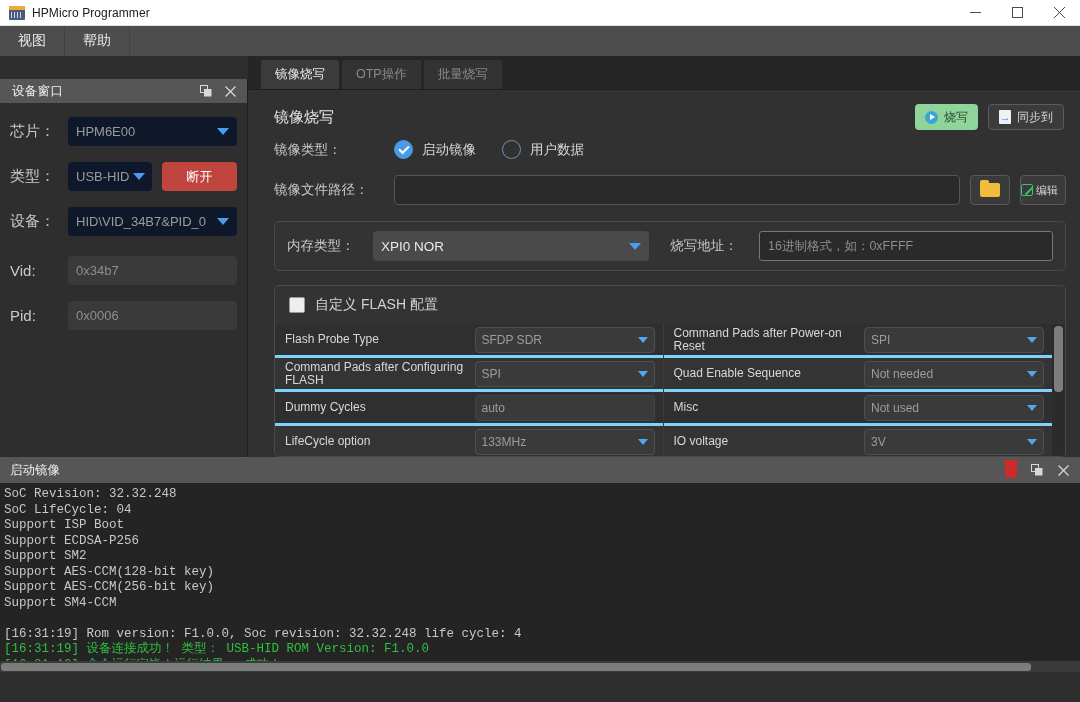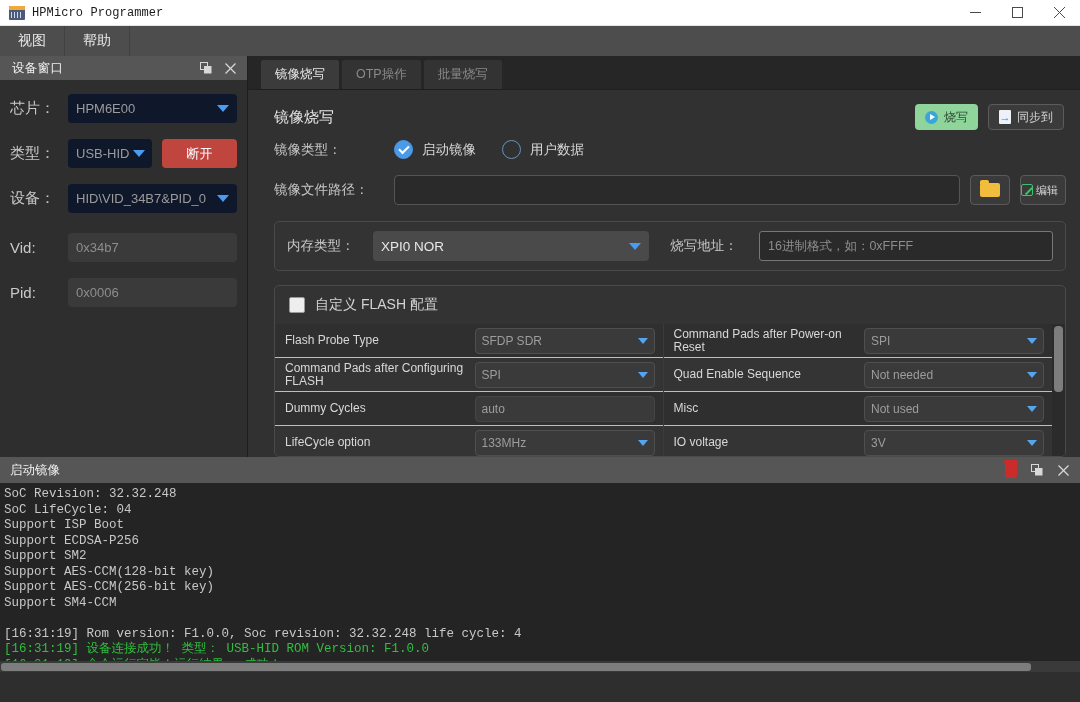--- a/index.html
+++ b/index.html
@@ -15,21 +15,20 @@
     background: #2e2e2e;
     display: flex; flex-direction: column;
   }
 
   
   .titlebar {
     height: 23px; background: #ffffff;
     display: flex; align-items: center;
     flex: 0 0 26px;
     border-bottom: 1px solid #e5e5e5;
-    font-family: Liberation Mono, monospace;
   }
   .titlebar .app-icon {
     width: 16px; height: 14px; margin-left: 9px; margin-right: 7px;
     position: relative; border-radius: 1px;
     background: #4a5a78;
     overflow: hidden;
   }
   .titlebar .app-icon::before {
     content: ""; position: absolute; left: 0; top: 0; right: 0; height: 4px;
     background: #f0a93b;
@@ -61,20 +60,21 @@
 
   
   .body-split { flex: 1 1 auto; display: flex; min-height: 0; }
 
   
   .left-col {
     width: 248px; flex: 0 0 248px;
     background: #2e2e2e;
     display: flex; flex-direction: column;
     border-right: 1px solid #1e1e1e;
+    margin-top: 23px;
   }
   .dock-header {
     height: 24px; flex: 0 0 24px;
     background: #565656;
     display: flex; align-items: center;
     padding: 0 6px 0 12px;
   }
   .dock-title { font-size: 12.5px; color: #f0f0f0; letter-spacing: .3px; }
   .dock-btns { margin-left: auto; display: flex; gap: 2px; }
   .dock-btn {
@@ -248,21 +248,21 @@
   }
   .flash-title { font-size: 14px; color: #d3d3d3; }
 
   .flash-table { flex: 1 1 auto; display: flex; overflow: hidden; min-height: 0; position: relative; }
   .tbl-cols { flex: 1 1 auto; display: flex; min-width: 0; }
   .tcol { flex: 1 1 50%; min-width: 0; display: flex; flex-direction: column; }
   .tcol.left { border-right: 1px solid #3b3b3b; }
   .trow {
     display: flex; align-items: center; height: 34px; flex: 0 0 34px;
     padding: 0 8px 0 10px; gap: 8px;
-    border-bottom: 1px solid #7dd3fc;
+    border-bottom: 3px solid #7dd3fc;
   }
   .trow:nth-child(odd) { background: #2f2f2f; }
   .trow:nth-child(even) { background: #343434; }
   .tcell-name {
     font-size: 12px; color: #d8d8d8; line-height: 13px;
     flex: 1 1 auto; min-width: 0;
   }
   .tcell-val {
     width: 180px; flex: 0 0 180px; height: 26px; border-radius: 4px;
     border: 1px solid #4f4f4f; background: #3a3a3a;

